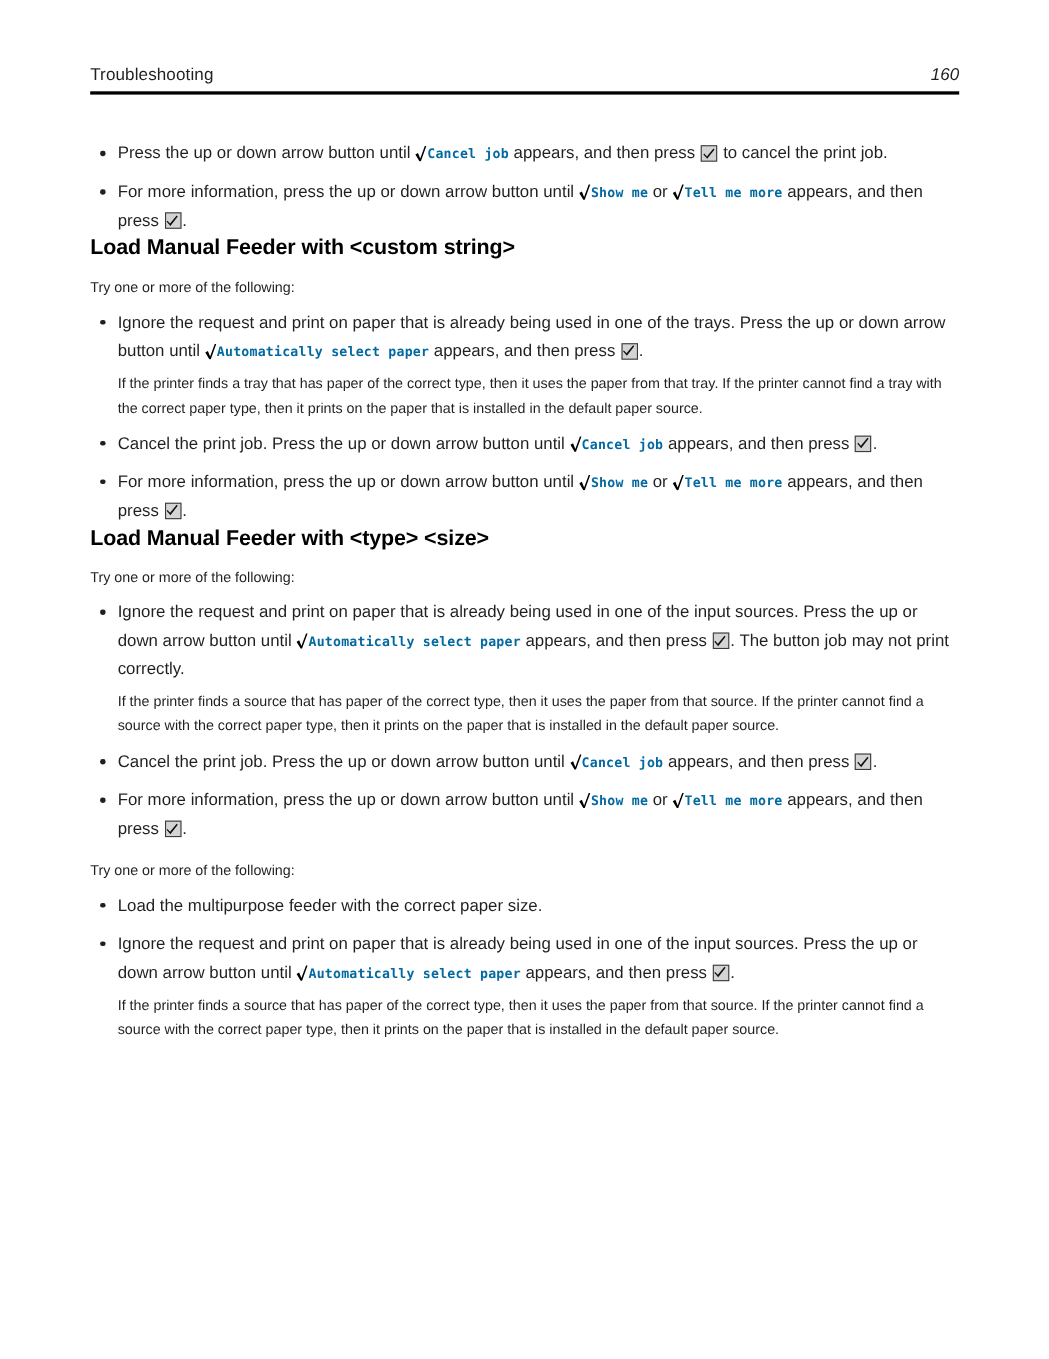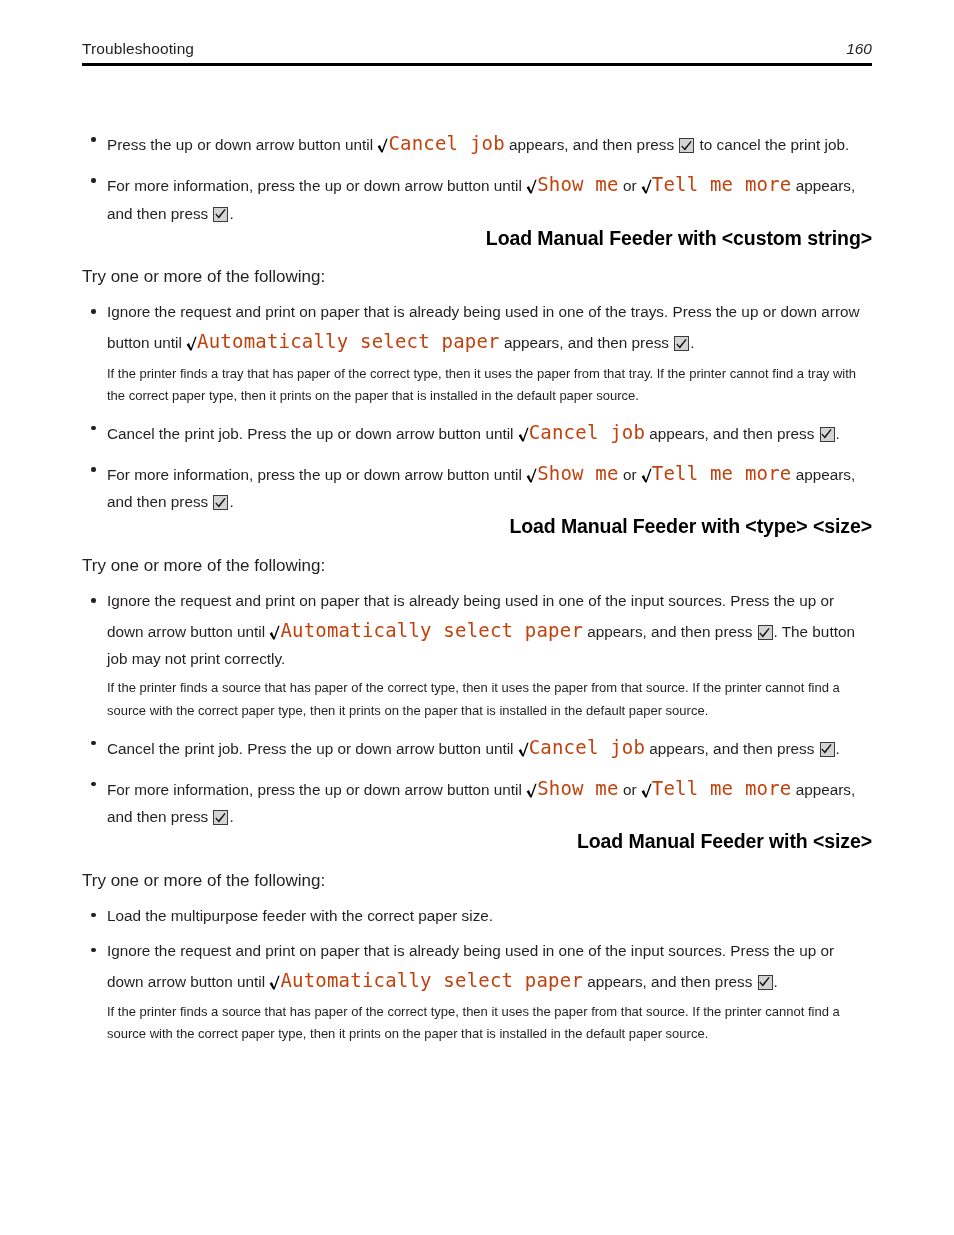--- a/index.html
+++ b/index.html
@@ -21,21 +21,21 @@
     height: 1235px;
     box-sizing: border-box;
     padding: 0;
     overflow: hidden;
   }
 
   
   .header {
     position: absolute;
     left: 82px;
-    top: 40px;
+    top: 60px;
     width: 790px;
     display: flex;
     align-items: baseline;
     justify-content: space-between;
     border-bottom: 3px solid #000000;
     padding-bottom: 5px;
   }
   .header-title {
     font-size: 15.5px;
     letter-spacing: 0.1px;
@@ -56,28 +56,27 @@
   }
 
   h2.section-heading {
     font-size: 19.5px;
     font-weight: bold;
     color: #000000;
     margin: 0;
     padding: 0;
     letter-spacing: -0.1px;
     line-height: 1.2;
-    text-align: right;
   }
   .sec-1 { margin-top: 36px; }
   .sec-2 { margin-top: 38px; }
   .sec-3 { margin-top: 40px; }
 
   p.intro {
-    font-size: 17px;
+    font-size: 13px;
     line-height: 1.55;
     margin: 14px 0 0 0;
     color: #231f20;
   }
 
   ul.bullets {
     list-style: none;
     margin: 9px 0 0 0;
     padding: 0;
   }
@@ -105,24 +104,24 @@
     font-size: 13px;
     line-height: 1.70;
     margin: 5px 0 0 0;
     padding-left: 25px;
     color: #231f20;
   }
 
   
   .mono {
     font-family: "DejaVu Sans Mono", "Liberation Mono", monospace;
-    font-weight: normal;
-    font-size: 19px;
+    font-weight: bold;
+    font-size: 12px;
     letter-spacing: 0.2px;
-    color: #c2410c;
+    color: #0369a1;
     white-space: pre;
   }
 
   
   .radical {
     display: inline-block;
     position: relative;
     width: 11px;
     height: 15px;
     vertical-align: -3px;
@@ -240,21 +239,20 @@
               <path d="M0.6 8.4 L3.0 7.0 L5.0 12.2 L9.2 0.8 L10.6 0.8 L5.6 14.6 L4.3 14.6 Z" fill="#000"></path>
             </svg></span><span class="mono">Show me</span><span> or </span><span class="radical"><svg width="11" height="15" viewBox="0 0 11 15">
               <path d="M0.6 8.4 L3.0 7.0 L5.0 12.2 L9.2 0.8 L10.6 0.8 L5.6 14.6 L4.3 14.6 Z" fill="#000"></path>
             </svg></span><span class="mono">Tell me more</span><span> appears, and</span>
         <span>then press </span><span class="keybox"><svg width="11" height="11" viewBox="0 0 11 11">
               <path d="M1.2 5.6 L3.6 8.2 L9.6 0.9 L10.6 1.8 L3.9 10.4 L0.4 6.4 Z" fill="#111"></path>
             </svg></span><span>.</span>
       </li>
     </ul>
 
-    <h2 class="section-heading sec-3">Load Manual Feeder with &lt;size&gt;</h2>
     <p class="intro">Try one or more of the following:</p>
 
     <ul class="bullets">
       <li>
         <span>Load the multipurpose feeder with the correct paper size.</span>
       </li>
     </ul>
 
     <ul class="bullets">
       <li>

